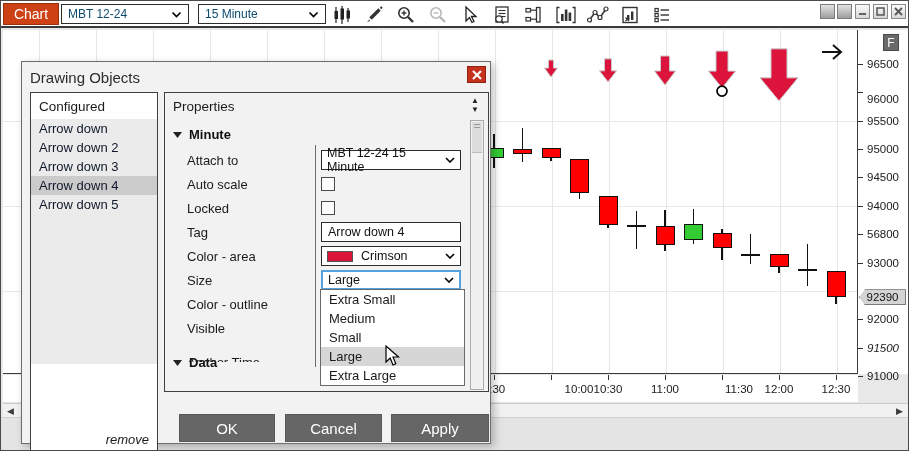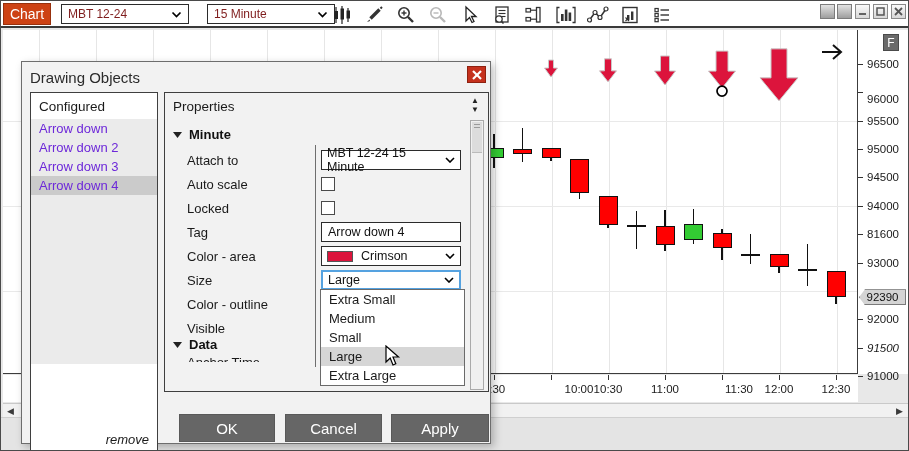--- a/index.html
+++ b/index.html
@@ -1,20 +1,20 @@
 <!DOCTYPE html>
 <html><head>
 <meta charset="utf-8">
 <style>
   html,body{margin:0;padding:0;background:#cfcfcf;font-family:"Liberation Sans",sans-serif;}
   .window{position:relative;width:909px;height:451px;background:#e8e8e8;border:1px solid #4a4a4a;box-sizing:border-box;overflow:hidden;}
   
   .toolbar{position:absolute;left:0;top:0;width:909px;height:27px;background:#ffffff;border-bottom:2px solid #3a3a3a;box-sizing:border-box;}
-  .chart-tab{position:absolute;left:2px;top:2px;width:48px;height:22px;background:#cd4214;border:1px solid #97300d;color:#fff;font-size:14px;display:flex;align-items:center;justify-content:center;box-sizing:border-box;}
-  .tb-combo{position:absolute;top:3px;height:20px;background:#fff;border:1px solid #2b2b2b;box-sizing:border-box;display:flex;align-items:center;font-size:12px;color:#7f1d1d;padding:0 6px;justify-content:space-between;}
+  .chart-tab{position:absolute;left:2px;top:2px;width:56px;height:22px;background:#cd4214;border:1px solid #97300d;color:#fff;font-size:14px;display:flex;align-items:center;justify-content:center;box-sizing:border-box;}
+  .tb-combo{position:absolute;top:3px;height:20px;background:#fff;border:1px solid #2b2b2b;box-sizing:border-box;display:flex;align-items:center;font-size:12px;color:#0c4a6e;padding:0 6px;justify-content:space-between;}
   .tb-icons{position:absolute;left:330px;top:3px;height:22px;display:flex;align-items:center;gap:10px;}
   .tb-icon{width:22px;height:20px;display:flex;align-items:center;justify-content:center;}
   .win-ctrls{position:absolute;right:4px;top:3px;display:flex;gap:2px;align-items:center;}
   .link-sq{width:15px;height:15px;border:1px solid #7c7c7c;background:linear-gradient(#e3e3e3,#9e9e9e);box-sizing:border-box;}
   .win-btn{width:15px;height:15px;border:1px solid #8a8a8a;background:linear-gradient(#fafafa,#d7d7d7);box-sizing:border-box;display:flex;align-items:center;justify-content:center;margin-left:1px;}
   
   .plot{position:absolute;left:2px;top:29px;width:855px;height:344px;background:#ffffff;border-right:1px solid #3c3c3c;border-bottom:1px solid #3c3c3c;box-sizing:border-box;overflow:hidden;}
   .vgrid{position:absolute;top:0;width:1px;height:344px;background:#e6e6e6;}
   .hgrid{position:absolute;left:0;width:855px;height:1px;background:#e9e9e9;}
   .candle-body{position:absolute;box-sizing:border-box;border:1px solid #111;}
@@ -31,21 +31,21 @@
   .scroll-arrow{position:absolute;top:1px;font-size:9px;color:#3a3a3a;line-height:12px;}
   .bottom-strip{position:absolute;left:0;top:416px;width:909px;height:34px;background:#e4e4e4;border-top:1px solid #cfcfcf;}
   .annot-svg{position:absolute;left:0;top:0;width:909px;height:451px;pointer-events:none;}
   
   .dialog{position:absolute;left:20px;top:60px;width:470px;height:383px;background:#f2f2f2;border:1px solid #6d6d6d;box-sizing:border-box;box-shadow:3px 3px 8px rgba(0,0,0,.25);}
   .dlg-title{position:absolute;left:8px;top:7px;font-size:15px;color:#2b2b2b;}
   .dlg-close{position:absolute;left:445px;top:4px;width:19px;height:17px;background:#c5311d;border:1px solid #8e2110;box-sizing:border-box;display:flex;align-items:center;justify-content:center;}
   .panel{position:absolute;background:#fff;border:1px solid #3f3f3f;box-sizing:border-box;}
   .panel-header{position:absolute;left:8px;top:6px;font-size:13.5px;color:#1a1a1a;}
   .cfg-items{position:absolute;left:0;top:26px;width:126px;height:245px;background:#ebebeb;}
-  .cfg-item{height:19px;line-height:19px;font-size:13px;color:#6d28d9;padding-left:8px;}
+  .cfg-item{height:19px;line-height:19px;font-size:13px;color:#0f172a;padding-left:8px;}
   .cfg-item.selected{background:#cbcbcb;}
   .remove-link{position:absolute;right:8px;bottom:5px;font-size:13px;font-style:italic;color:#1a1a1a;}
   .prop-box{background:#f2f2f2;}
   .grp-row{position:absolute;left:8px;font-size:13px;font-weight:bold;color:#111;display:flex;align-items:center;gap:7px;}
   .row-label{position:absolute;left:22px;font-size:13px;color:#1a1a1a;white-space:nowrap;}
   .val{position:absolute;left:156px;width:140px;box-sizing:border-box;}
   .sep-line{position:absolute;left:150px;top:52px;width:1px;height:222px;background:#6e6e6e;}
   .combo{height:20px;background:#fff;border:1px solid #2b2b2b;display:flex;align-items:center;font-size:12.5px;color:#111;padding:0 5px;justify-content:space-between;box-sizing:border-box;}
   .combo.focused{border:2px solid #55a2e0;}
   .checkbox{width:14px;height:14px;background:#fff;border:1px solid #4a4a4a;box-sizing:border-box;}
@@ -73,21 +73,21 @@
     <div class="chart-tab">Chart</div>
 
     <div class="tb-combo" style="left:60px;width:128px;">
       <span>MBT 12-24</span>
       <span class="chev">
           <svg width="11" height="7">
             <path d="M1.5 1.5 L5.5 5.5 L9.5 1.5" stroke="#000" stroke-width="1.7" fill="none"></path>
           </svg>
         </span>
     </div>
-    <div class="tb-combo" style="left:206px;width:128px;">
+    <div class="tb-combo" style="left:197px;width:128px;">
       <span>15 Minute</span>
       <span class="chev">
           <svg width="11" height="7">
             <path d="M1.5 1.5 L5.5 5.5 L9.5 1.5" stroke="#000" stroke-width="1.7" fill="none"></path>
           </svg>
         </span>
     </div>
 
     <div class="tb-icons">
       <span class="tb-icon">
@@ -263,21 +263,21 @@
       <div class="plabel" style="top: 69px;">96000</div>
       <div class="ptick" style="top: 90.7273px;"></div>
       <div class="plabel" style="top: 90.7273px;">95500</div>
       <div class="ptick" style="top: 119.091px;"></div>
       <div class="plabel" style="top: 119.091px;">95000</div>
       <div class="ptick" style="top: 147.455px;"></div>
       <div class="plabel" style="top: 147.455px;">94500</div>
       <div class="ptick" style="top: 175.818px;"></div>
       <div class="plabel" style="top: 175.818px;">94000</div>
       <div class="ptick" style="top: 204.182px;"></div>
-      <div class="plabel" style="top: 204.182px;">81600</div>
+      <div class="plabel" style="top: 204.182px;">56800</div>
       <div class="ptick" style="top: 232.545px;"></div>
       <div class="plabel" style="top: 232.545px;">93000</div>
       <div class="ptick" style="top: 289.273px;"></div>
       <div class="plabel" style="top: 289.273px;">92000</div>
       <div class="ptick" style="top: 317.636px;"></div>
       <div class="plabel" style="top: 317.636px; font-style: italic;">91500</div>
       <div class="ptick" style="top: 346px;"></div>
       <div class="plabel" style="top: 346px;">91000</div>
     </div>
 
@@ -326,20 +326,21 @@
           </svg></span>
     </div>
 
     <div class="panel" style="left:8px;top:30px;width:128px;height:361px;">
       <div class="panel-header">Configured</div>
       <div class="cfg-items" id="cfgItems">
           <div class="cfg-item">Arrow down</div>
           <div class="cfg-item">Arrow down 2</div>
           <div class="cfg-item">Arrow down 3</div>
           <div class="cfg-item selected">Arrow down 4</div>
+          <div class="cfg-item">Arrow down 5</div>
         </div>
       <div class="remove-link">remove</div>
     </div>
 
     <div class="panel prop-box" style="left:142px;top:30px;width:325px;height:300px;">
       <div class="panel-header">Properties</div>
       <div class="spinner">
         <span class="spin-g">▲</span>
         <span class="spin-g">▼</span>
       </div>
@@ -396,21 +397,21 @@
         <span class="chev">
             <svg width="10" height="6">
               <path d="M1 1 L5 5 L9 1" stroke="#000" stroke-width="1.6" fill="none"></path>
             </svg>
           </span>
       </div>
 
       <div class="row-label" style="top:204px;">Color - outline</div>
       <div class="row-label" style="top:228px;">Visible</div>
 
-      <div class="grp-row" style="top:244px;text-align:center;">
+      <div class="grp-row" style="top:262px;text-align:center;">
         <svg width="9" height="6">
             <path d="M0 0 H9 L4.5 6 Z" fill="#222"></path>
           </svg>
         <span>Data</span>
       </div>
 
       <div class="clip-row">
         <div class="row-label" style="top:4px;">Anchor Time</div>
       </div>
     </div>

